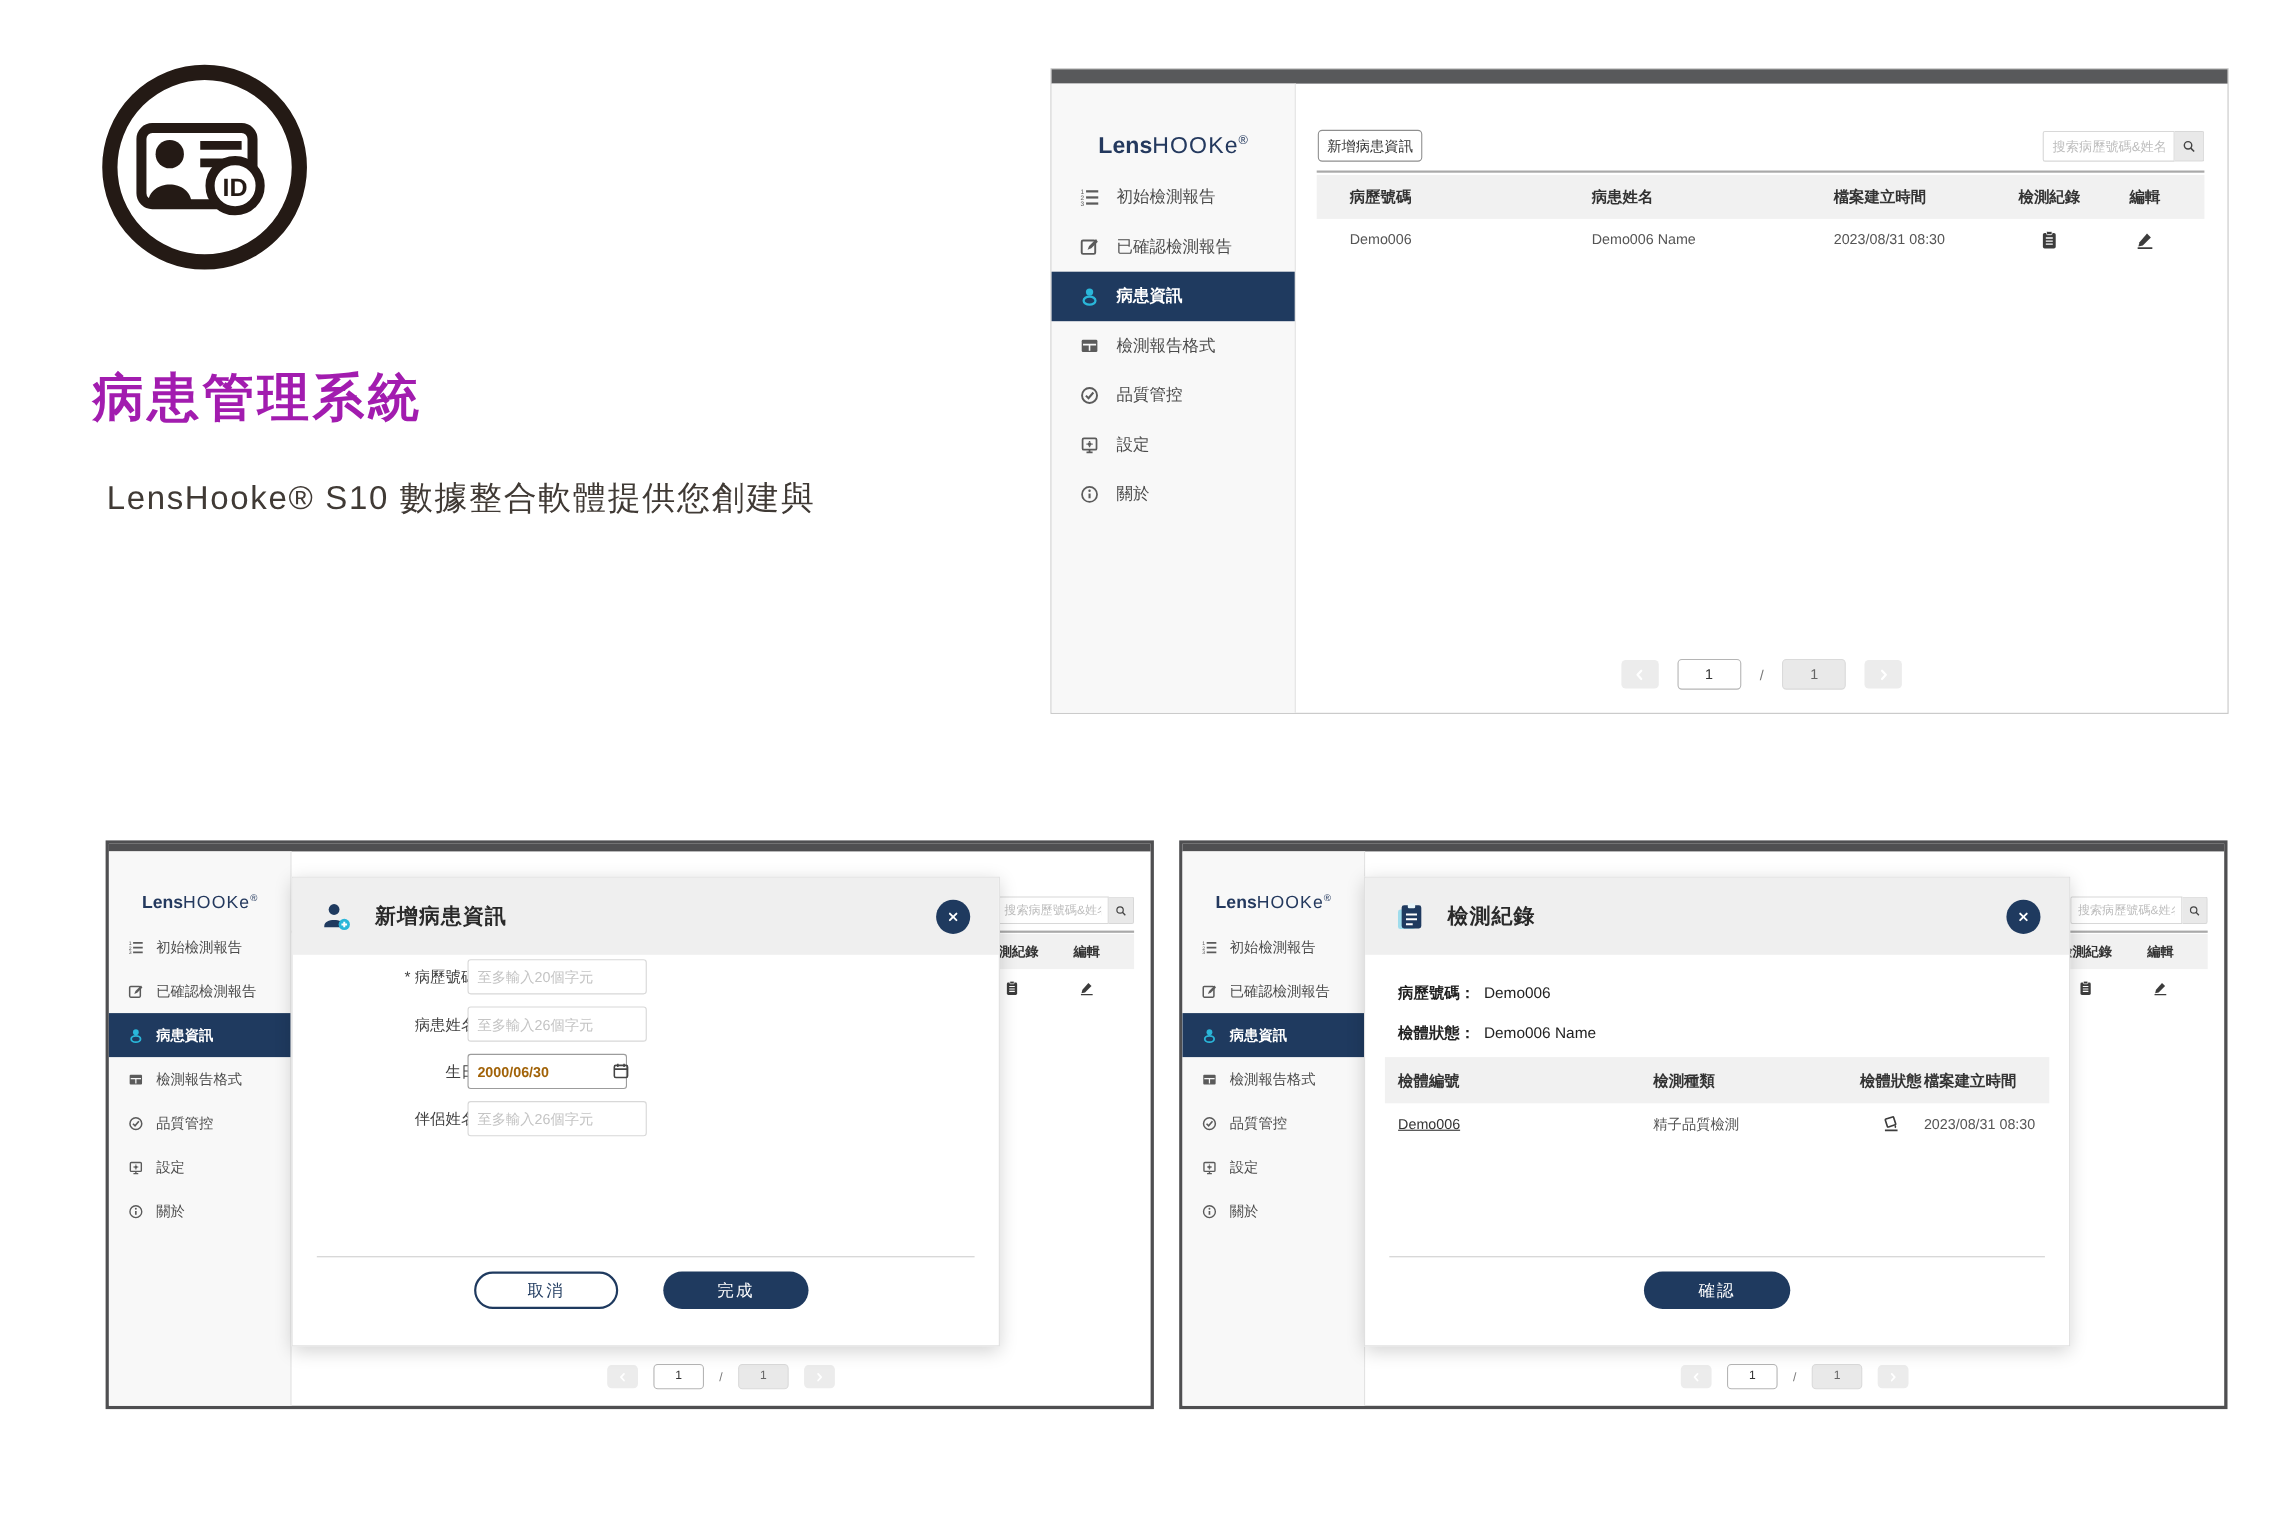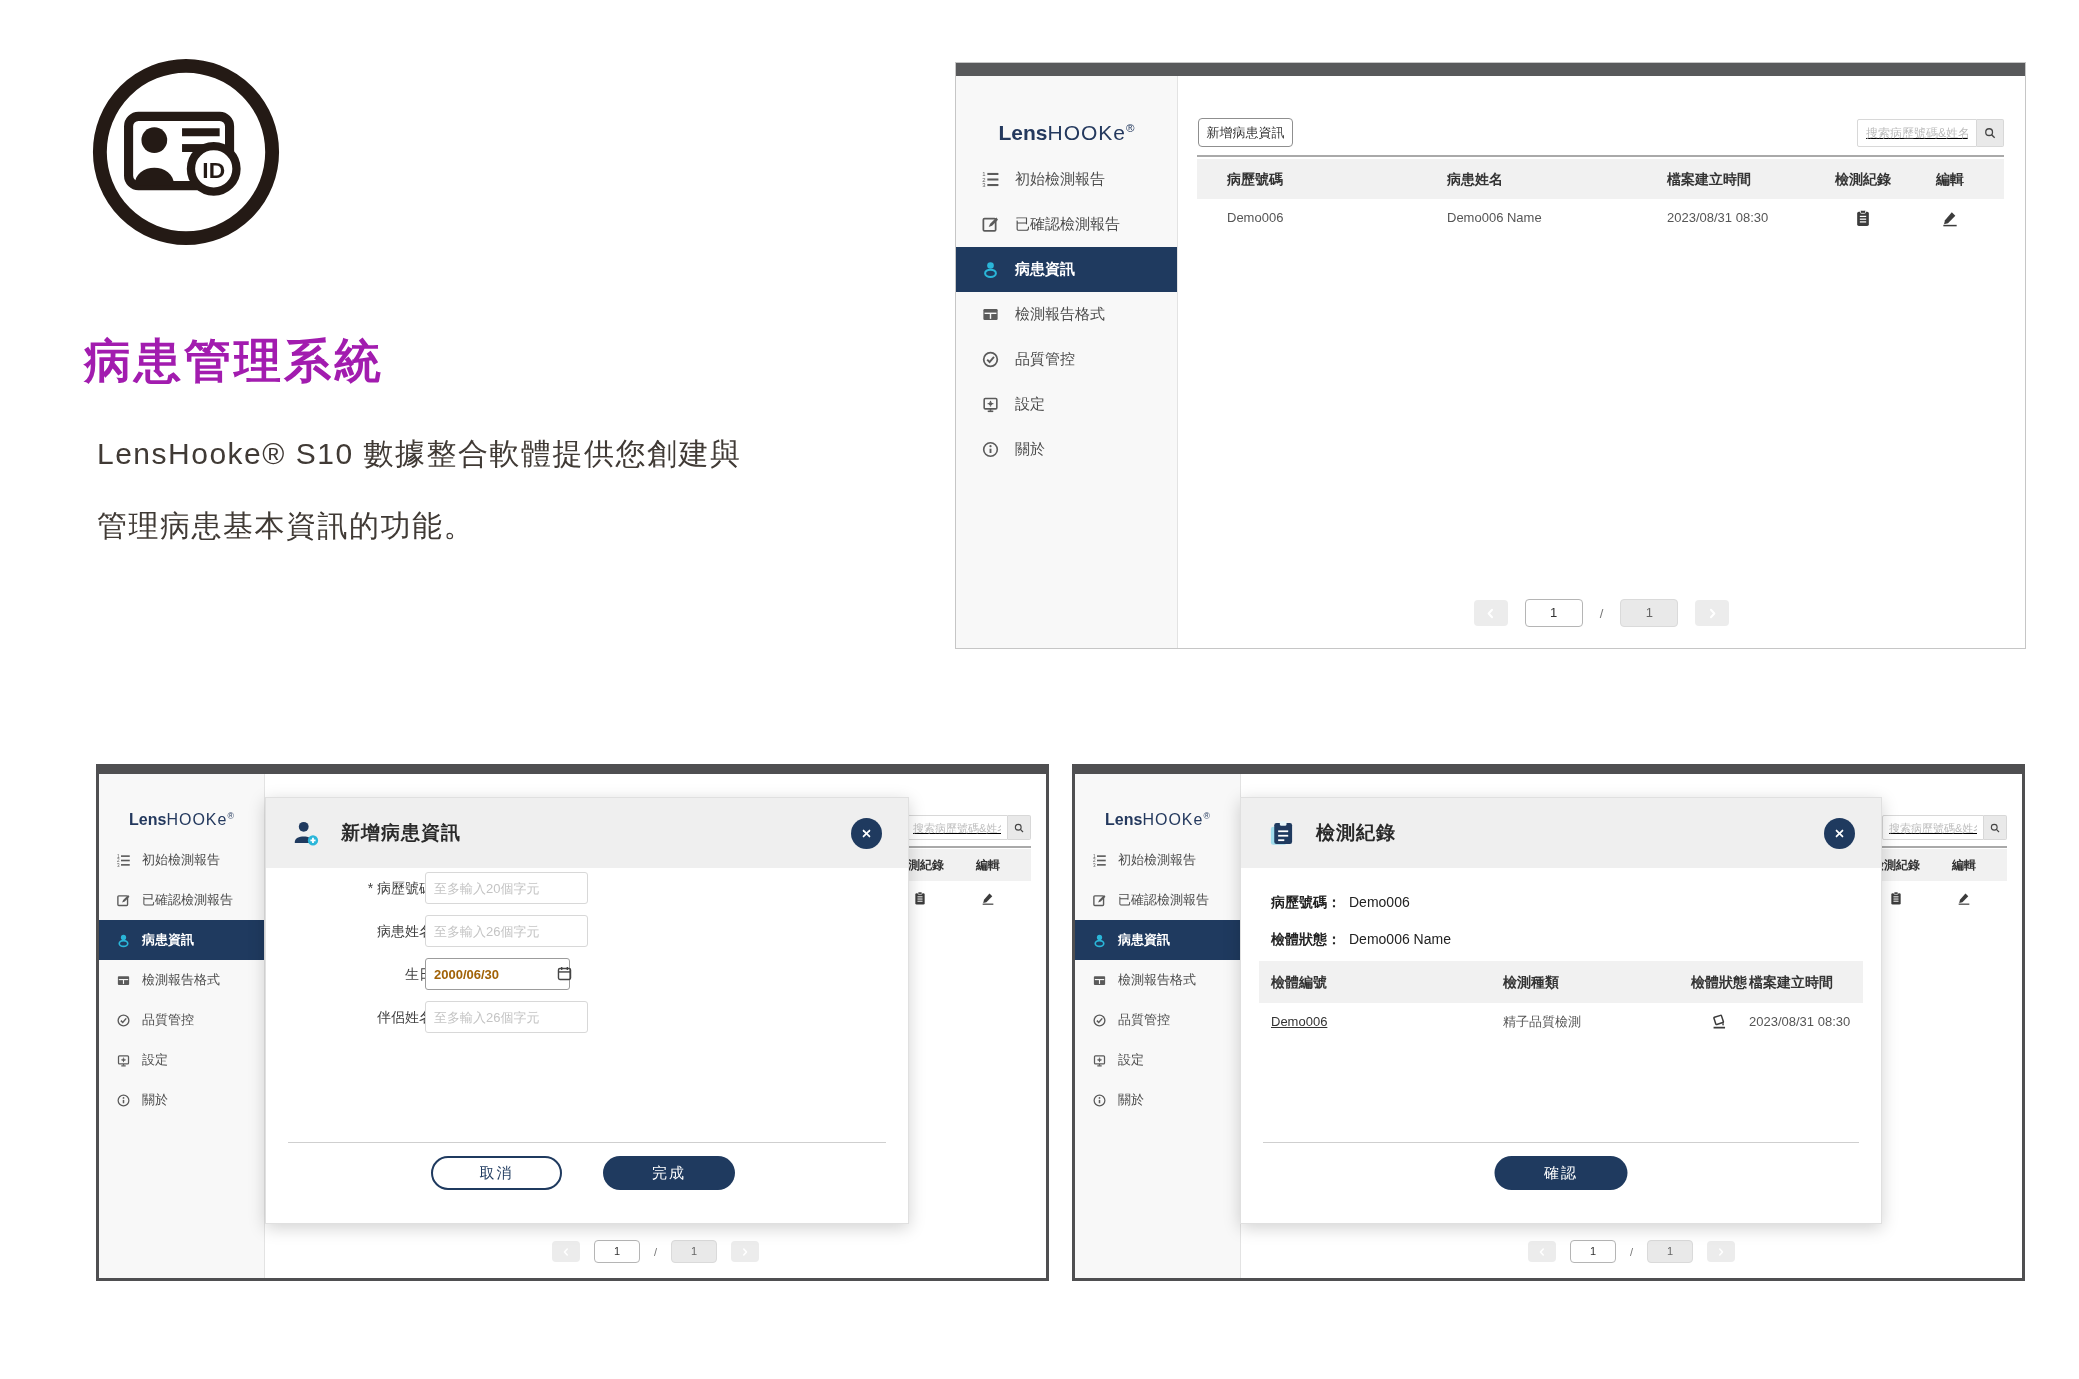--- a/index.html
+++ b/index.html
@@ -48,21 +48,21 @@
   .mi.active{background:#1f3a5f;color:#ffffff;font-weight:700;}
   .mi.active .mi-icon{color:#2ab6d9;}
 
   .content{position:absolute;right:0;bottom:0;}
   .win-top .content{left:222px;top:13px;}
   .sm .content{left:166px;top:7px;}
 
   .btn-add{position:absolute;background:#fff;border:1px solid #8f8f8f;border-radius:4px;color:#333;display:flex;align-items:center;justify-content:center;}
   .win-top .btn-add{left:20px;top:42px;width:95px;height:29px;font-size:13px;}
 
-  .searchbox{position:absolute;display:flex;text-decoration:underline;}
+  .searchbox{position:absolute;display:flex;}
   .win-top .searchbox{top:43px;right:21px;height:28px;}
   .sm .searchbox{top:41px;right:15px;height:25px;}
   .search-input{border:1px solid #d8d8d8;border-radius:2px 0 0 2px;font-size:12px;color:#333;padding:0 8px;outline:none;background:#fff;font-family:inherit;}
   .win-top .search-input{width:102px;}
   .sm .search-input{width:88px;font-size:11px;padding:0 6px;}
   .search-input::placeholder{color:#bdbdbd;}
   .search-btn{background:#e9e9e9;border:1px solid #d8d8d8;border-left:none;border-radius:0 2px 2px 0;display:flex;align-items:center;justify-content:center;color:#444;padding:0;}
   .win-top .search-btn{width:27px;}
   .sm .search-btn{width:23px;}
   .search-btn svg{width:14px;height:14px;}
@@ -159,21 +159,20 @@
       <path d="M24 67 C24 55 44 55 44 67 Z" fill="#241a15"></path>
       <line x1="48" y1="40" x2="67" y2="40" stroke="#241a15" stroke-width="4"></line>
       <line x1="48" y1="48" x2="60" y2="48" stroke="#241a15" stroke-width="4"></line>
       <circle cx="64" cy="58.5" r="11.5" fill="#ffffff" stroke="#241a15" stroke-width="4.2"></circle>
       <text x="64" y="63" text-anchor="middle" font-size="11.5" font-weight="bold" fill="#241a15">ID</text>
     </svg>
   </div>
 <div class="intro-title">病患管理系統</div>
 <div class="intro-desc">
   <div>LensHooke® S10 數據整合軟體提供您創建與</div>
-  <div>管理病患基本資訊的功能。</div>
 </div>
 
 <div class="win win-top">
   <div class="topbar"></div>
   <aside class="sidebar">
     <div class="logo"><span class="lg-b">Lens</span><span class="lg-l">HOOKe</span><sup class="lg-r">®</sup></div>
     <nav class="menu">
         <div class="mi">
           <span class="mi-icon ic">
             <svg viewBox="0 0 24 24">

